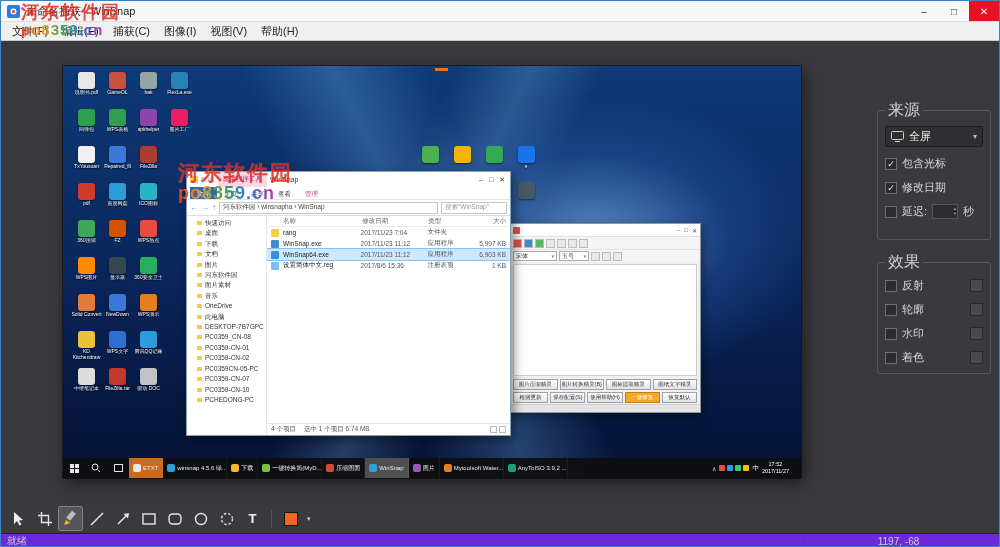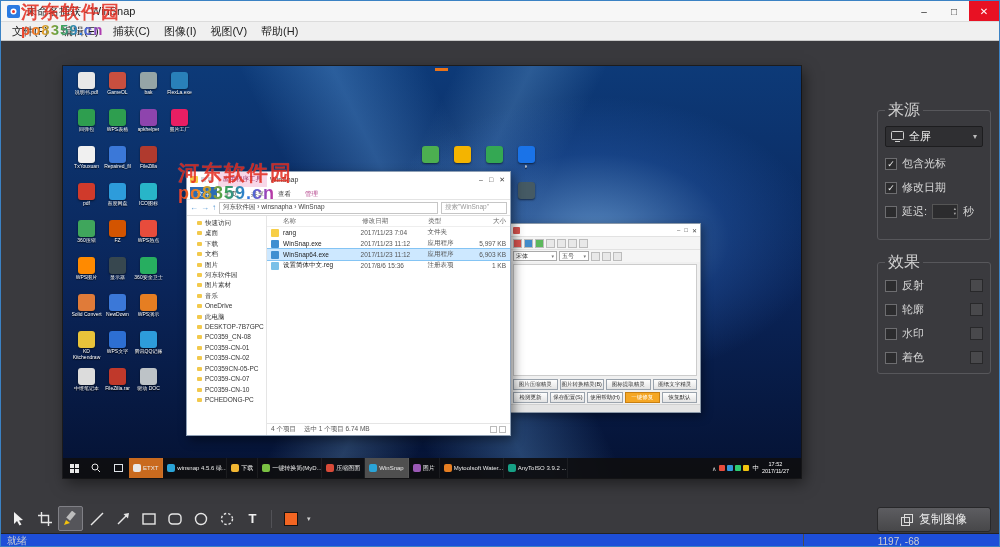--- a/index.html
+++ b/index.html
@@ -130,21 +130,21 @@
 .panel-bottom{margin-top:auto;display:flex;flex-direction:column;gap:8px}
 
 
 .toolbar{position:absolute;left:0;top:503px;width:868px;height:29px;display:flex;align-items:center;gap:1px;padding-left:5px;background:#3a3a3e}
 .tool{width:25px;height:25px;display:flex;align-items:center;justify-content:center;border:1px solid transparent;border-radius:2px;color:#e9e9e9}
 .tool.active{background:#55555a;border-color:#808086}
 .tool-t{font-size:13px;font-weight:bold;color:#f0f0f0}
 .sep{width:1px;height:18px;background:#525257;margin:0 5px}
 .swatch{width:14px;height:14px;border:1px solid #141414;display:inline-block}
 .swatch-caret{font-size:7px;color:#cfcfcf;padding:0 3px}
-.statusbar{position:absolute;left:0;top:532px;width:100%;height:15px;background:#1d4ed8;border-top:1px solid #232325;display:flex;align-items:center;font-size:10px;color:#cfcfcf;padding:0 6px}
+.statusbar{position:absolute;left:0;top:532px;width:100%;height:15px;background:#6d28d9;border-top:1px solid #232325;display:flex;align-items:center;font-size:10px;color:#cfcfcf;padding:0 6px}
 .sb-right{margin-left:auto;display:flex;height:100%;align-items:flex-end}
 .sb-cell{padding:0 8px;border-left:1px solid #4a4a4e;height:100%;display:flex;align-items:center;justify-content:center}
 .sb-cell.coords{width:190px}.sb-cell.size{width:160px}
 </style>
 </head>
 <body>
 
 <div class="app">
 
   <div class="titlebar">
@@ -682,27 +682,20 @@
           <div class="chk-row">
             <span class="chk"></span>
             <span>着色</span>
             <span class="fx-btn"></span>
           </div>
         </fieldset>
 
       <div class="panel-bottom">
         <button class="btn-dark">
           <svg width="12" height="12" viewBox="0 0 12 12">
-              <rect x="0.5" y="3.5" width="8" height="8" fill="none" stroke="#dcdcdc"></rect>
-              <rect x="3.5" y="0.5" width="8" height="8" fill="none" stroke="#dcdcdc"></rect>
-            </svg>
-          <span>复制图像</span>
-        </button>
-        <button class="btn-dark">
-          <svg width="12" height="12" viewBox="0 0 12 12">
               <path d="M1 1h8l2 2v8H1z" fill="none" stroke="#dcdcdc"></path>
               <rect x="3" y="7" width="6" height="4" fill="#dcdcdc"></rect>
               <rect x="4" y="1.5" width="4" height="3" fill="#dcdcdc"></rect>
             </svg>
           <span>保存图像...</span>
         </button>
       </div>
     </div>
   </div>
 

